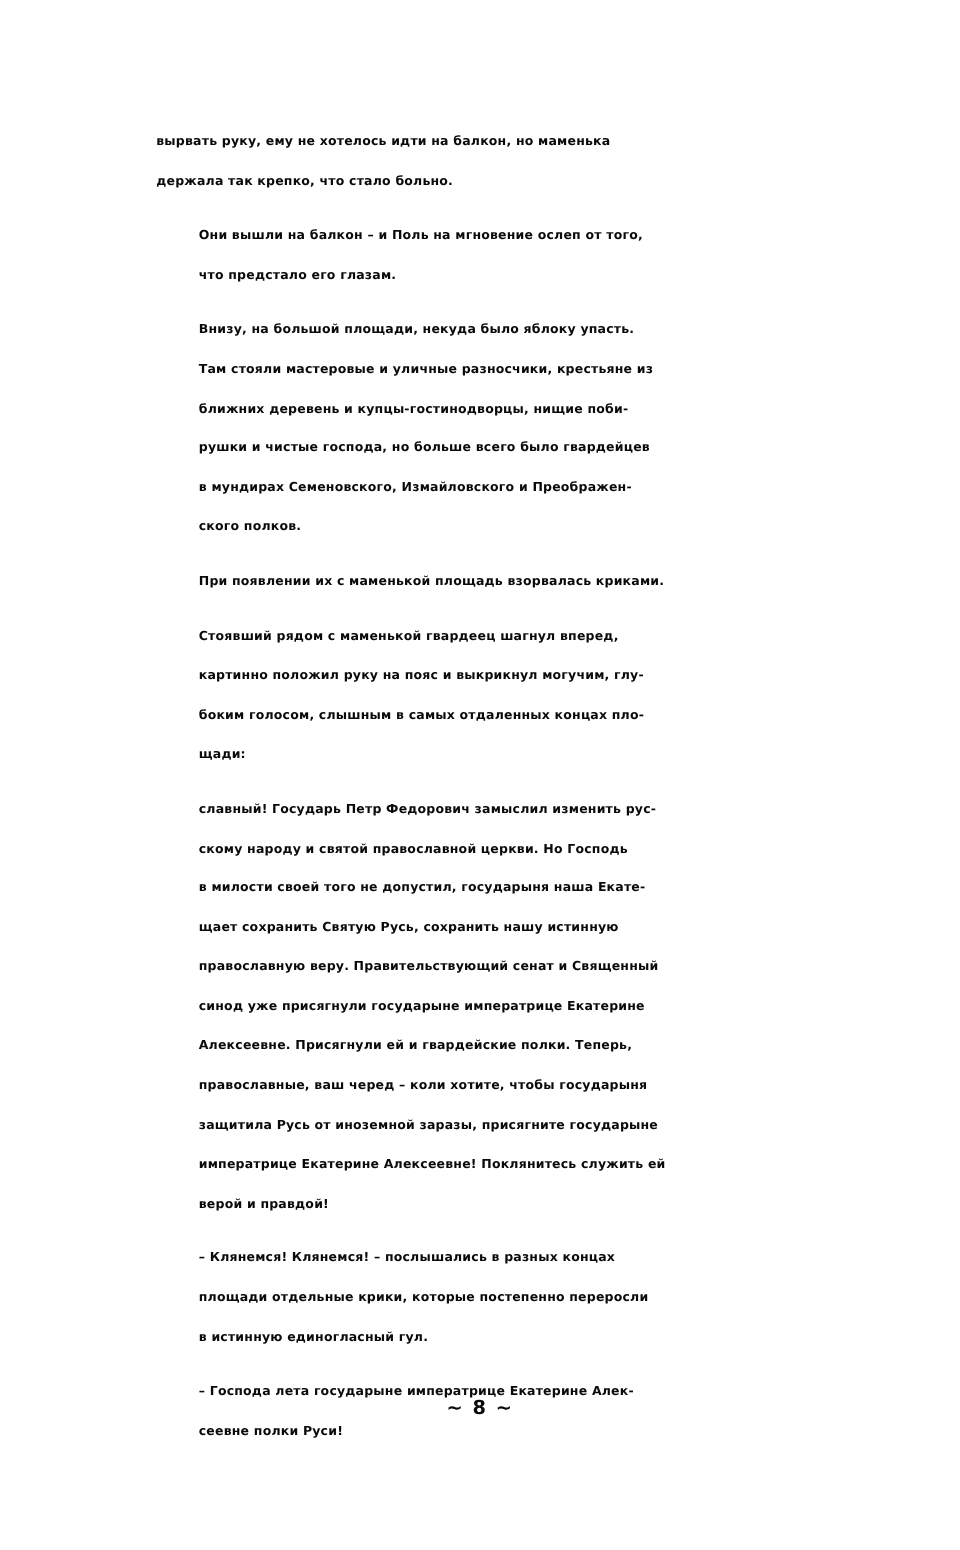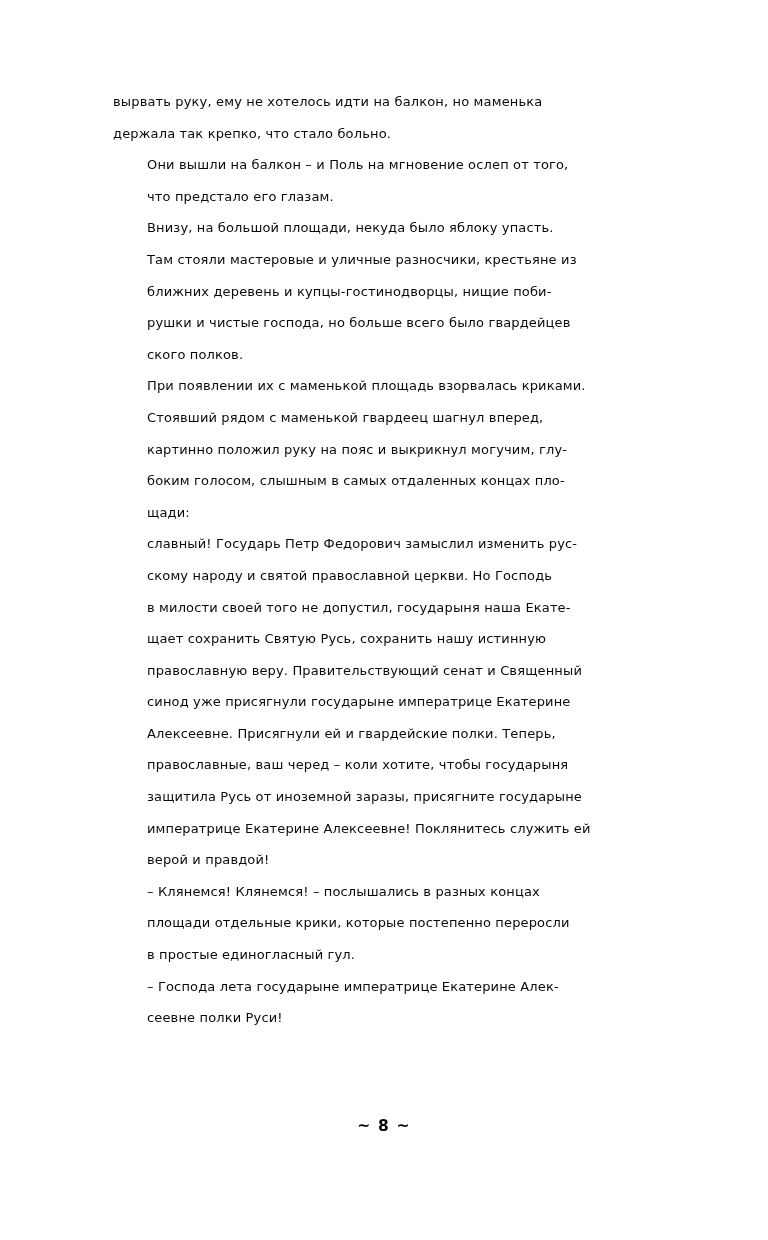--- a/index.html
+++ b/index.html
@@ -23,27 +23,27 @@
     height: 1240px;
     background: #ffffff;
   }
   .text-block {
     position: absolute;
     left: 113px;
     top: 86px;
     width: 545px;
   }
   .para {
-    margin: 0;
-    font-size: 13px;
+    margin: 12px;
+    font-size: 10px;
     line-height: 31.6px;
     text-align: justify;
     text-justify: inter-word;
     letter-spacing: 0.15px;
-    font-weight: 400;
+    font-weight: 700;
     color: #0a0a0a;
   }
   .para.indent {
     text-indent: 34px;
   }
   
   .para > .l {
     display: block;
     white-space: nowrap;
   }
@@ -70,20 +70,21 @@
       </p>
       <p class="para indent">
         <span class="l">Они вышли на балкон – и Поль на мгновение ослеп от того,</span>
         <span class="l">что предстало его глазам.</span>
       </p>
       <p class="para indent">
         <span class="l">Внизу, на большой площади, некуда было яблоку упасть.</span>
         <span class="l">Там стояли мастеровые и уличные разносчики, крестьяне из</span>
         <span class="l">ближних деревень и купцы-гостинодворцы, нищие поби-</span>
         <span class="l">рушки и чистые господа, но больше всего было гвардейцев</span>
+        <span class="l">в мундирах Семеновского, Измайловского и Преображен-</span>
         <span class="l">ского полков.</span>
       </p>
       <p class="para indent">
         <span class="l">При появлении их с маменькой площадь взорвалась криками.</span>
       </p>
       <p class="para indent">
         <span class="l">Стоявший рядом с маменькой гвардеец шагнул вперед,</span>
         <span class="l">картинно положил руку на пояс и выкрикнул могучим, глу-</span>
         <span class="l">боким голосом, слышным в самых отдаленных концах пло-</span>
         <span class="l">щади:</span>
@@ -97,21 +98,21 @@
         <span class="l">синод уже присягнули государыне императрице Екатерине</span>
         <span class="l">Алексеевне. Присягнули ей и гвардейские полки. Теперь,</span>
         <span class="l">православные, ваш черед – коли хотите, чтобы государыня</span>
         <span class="l">защитила Русь от иноземной заразы, присягните государыне</span>
         <span class="l">императрице Екатерине Алексеевне! Поклянитесь служить ей</span>
         <span class="l">верой и правдой!</span>
       </p>
       <p class="para indent">
         <span class="l">– Клянемся! Клянемся! – послышались в разных концах</span>
         <span class="l">площади отдельные крики, которые постепенно переросли</span>
-        <span class="l">в простые единогласный гул.</span>
+        <span class="l">в истинную единогласный гул.</span>
       </p>
       <p class="para indent">
         <span class="l">– Господа лета государыне императрице Екатерине Алек-</span>
         <span class="l">сеевне полки Руси!</span>
       </p>
     </div>
   <div class="folio">~ 8 ~</div>
 </div>
 
 </body></html>

